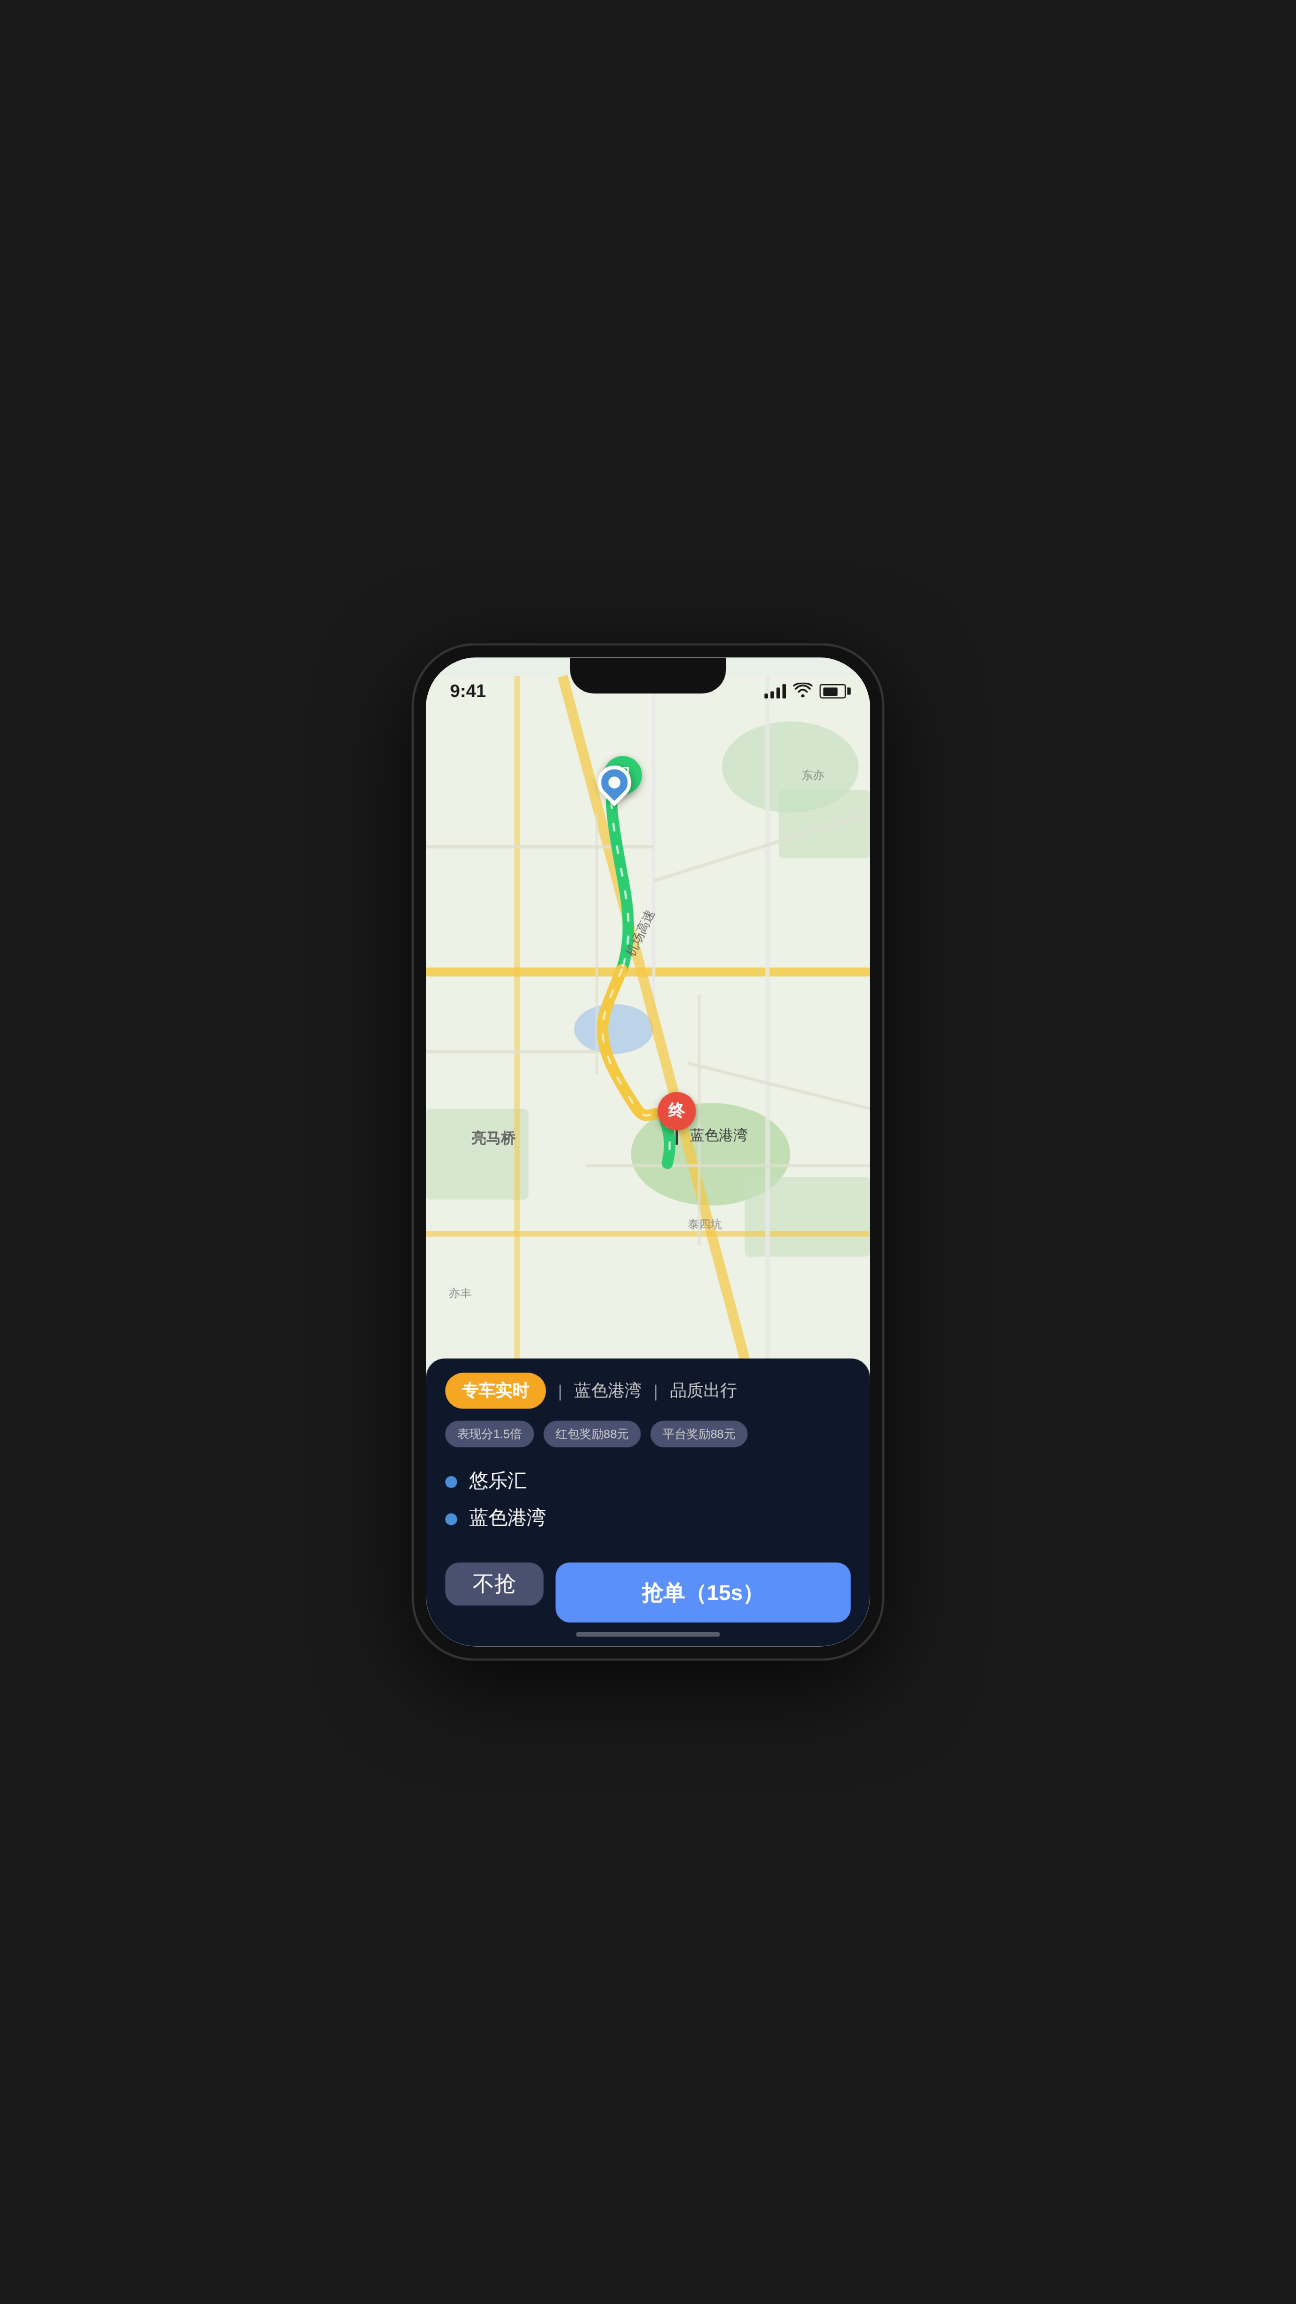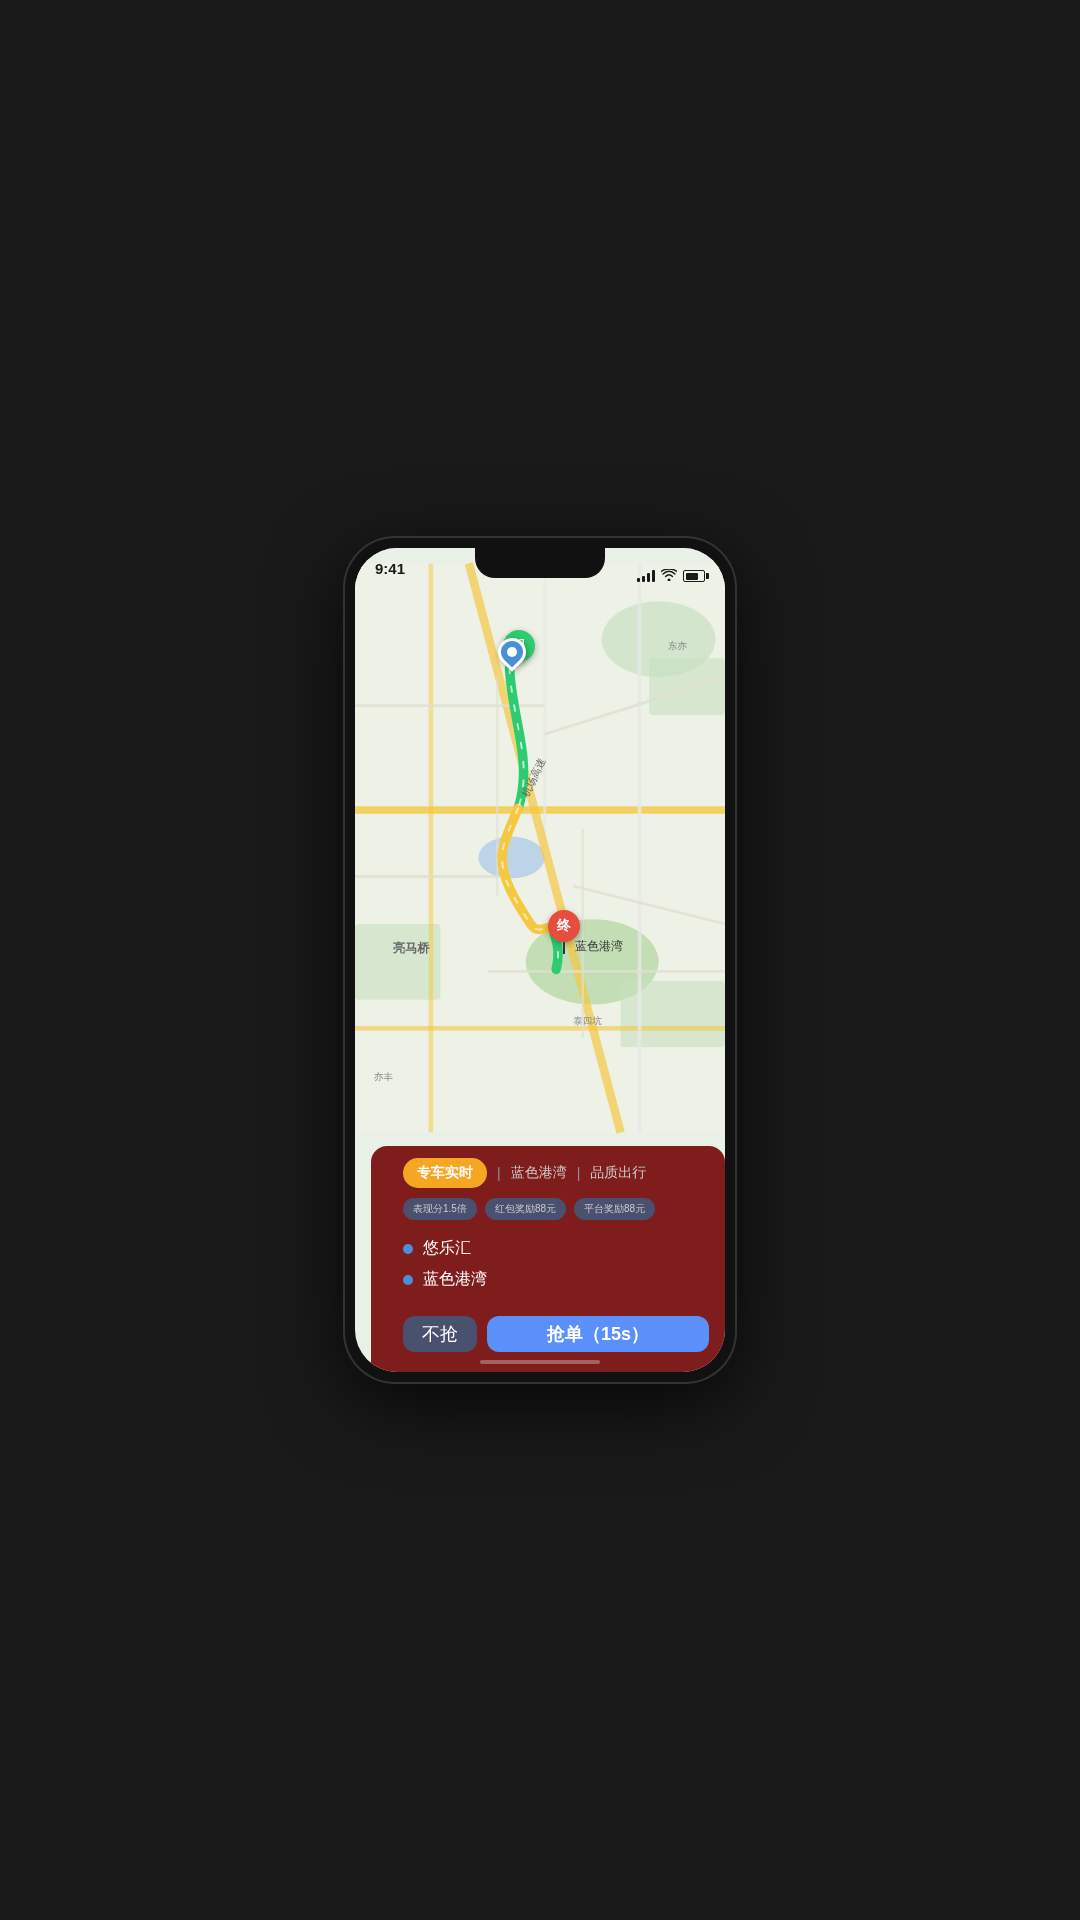--- a/index.html
+++ b/index.html
@@ -28,20 +28,21 @@
       overflow: hidden;
       background: #e8f0e8;
     }
     
     .status-bar {
       position: absolute;
       top: 0; left: 0; right: 0;
       height: 44px;
       z-index: 100;
       display: flex;
+      align-items: center;
       justify-content: space-between;
       padding: 12px 20px 0;
     }
     .status-time {
       font-size: 15px;
       font-weight: 600;
       color: #1a1a1a;
     }
     .status-icons {
       display: flex;
@@ -180,25 +181,24 @@
       position: absolute;
       top: 390px;
       left: 220px;
       font-size: 12px;
       color: #333;
       font-weight: 500;
     }
     
     .bottom-panel {
       position: absolute;
-      bottom: 0; left: 16px; right: 0;
-      background: #7f1d1d;
+      bottom: 0; left: 0; right: 0;
+      background: #0f172a;
       border-radius: 16px 16px 0 0;
       z-index: 50;
-      padding-left: 16px;
     }
     .tabs-row {
       display: flex;
       align-items: center;
       padding: 12px 16px 10px;
       gap: 0;
     }
     .tab-active {
       background: #f5a623;
       color: white;
@@ -291,21 +291,21 @@
       font-size: 18px;
       font-weight: 500;
       cursor: pointer;
     }
     .btn-grab {
       flex: 3;
       background: #5b8ff9;
       color: white;
       border: none;
       border-radius: 12px;
-      height: 36px;
+      height: 50px;
       font-size: 18px;
       font-weight: 600;
       cursor: pointer;
     }
     
     .notch {
       position: absolute;
       top: 0;
       left: 50%;
       transform: translateX(-50%);

